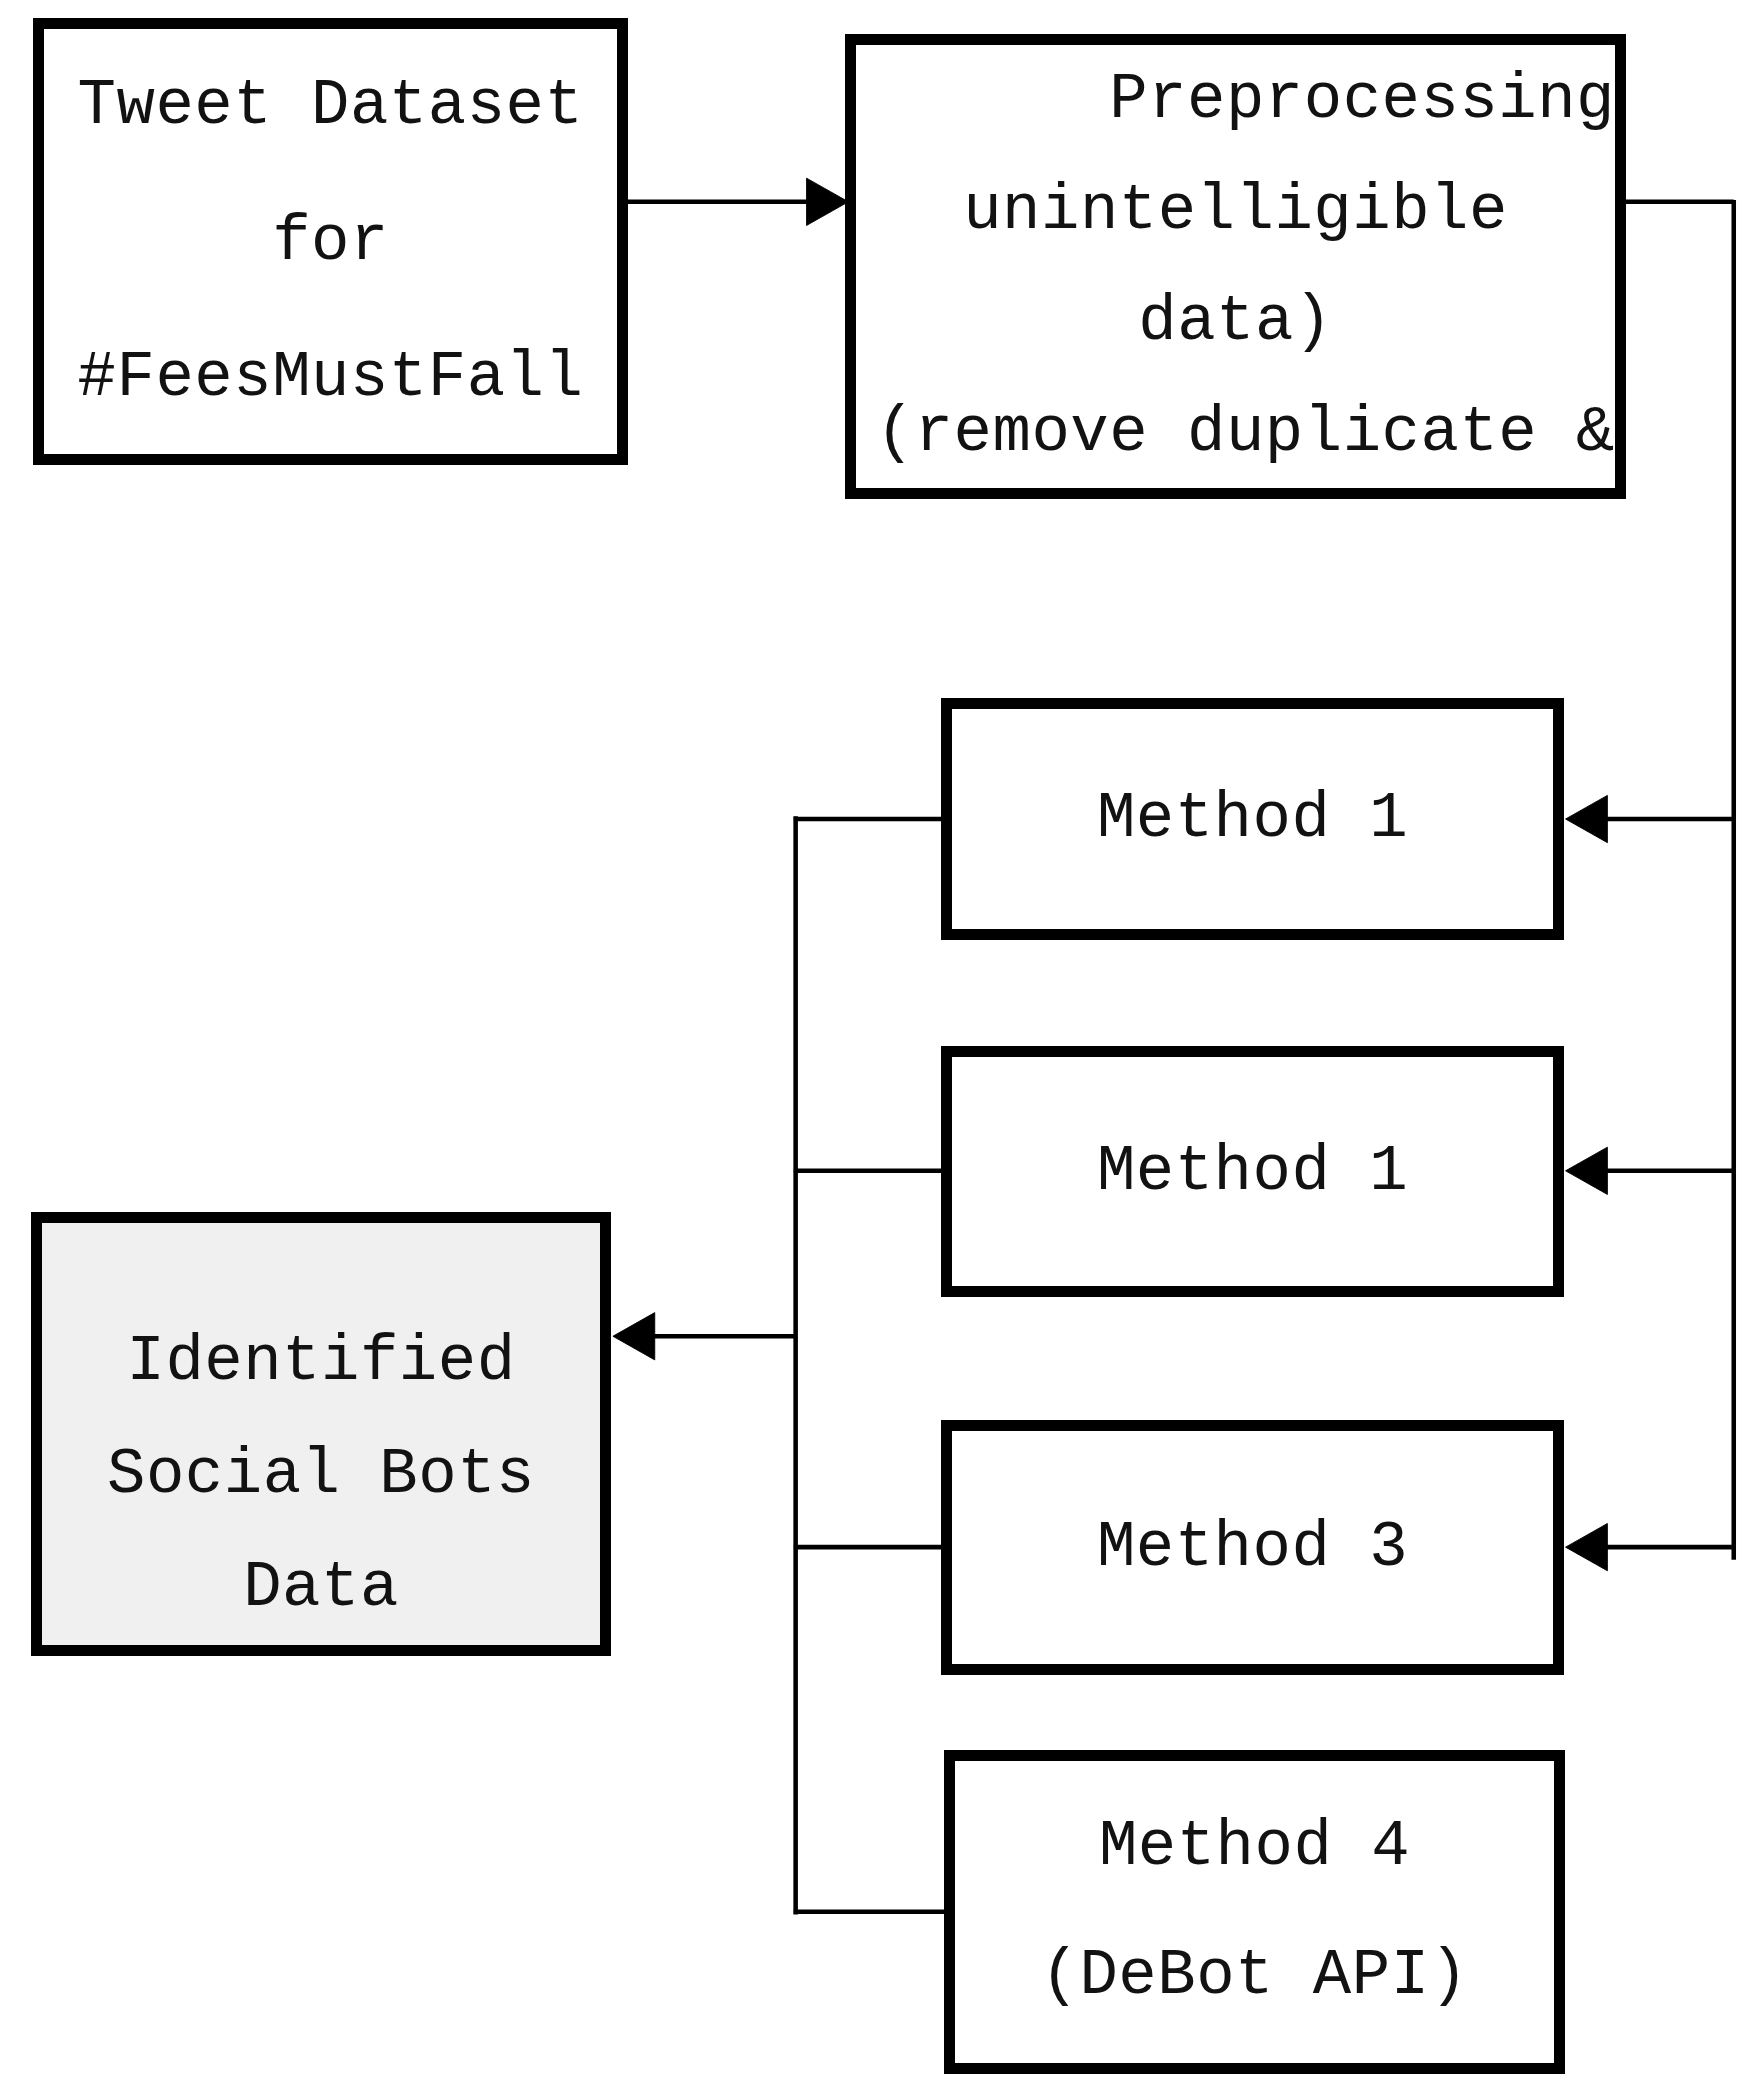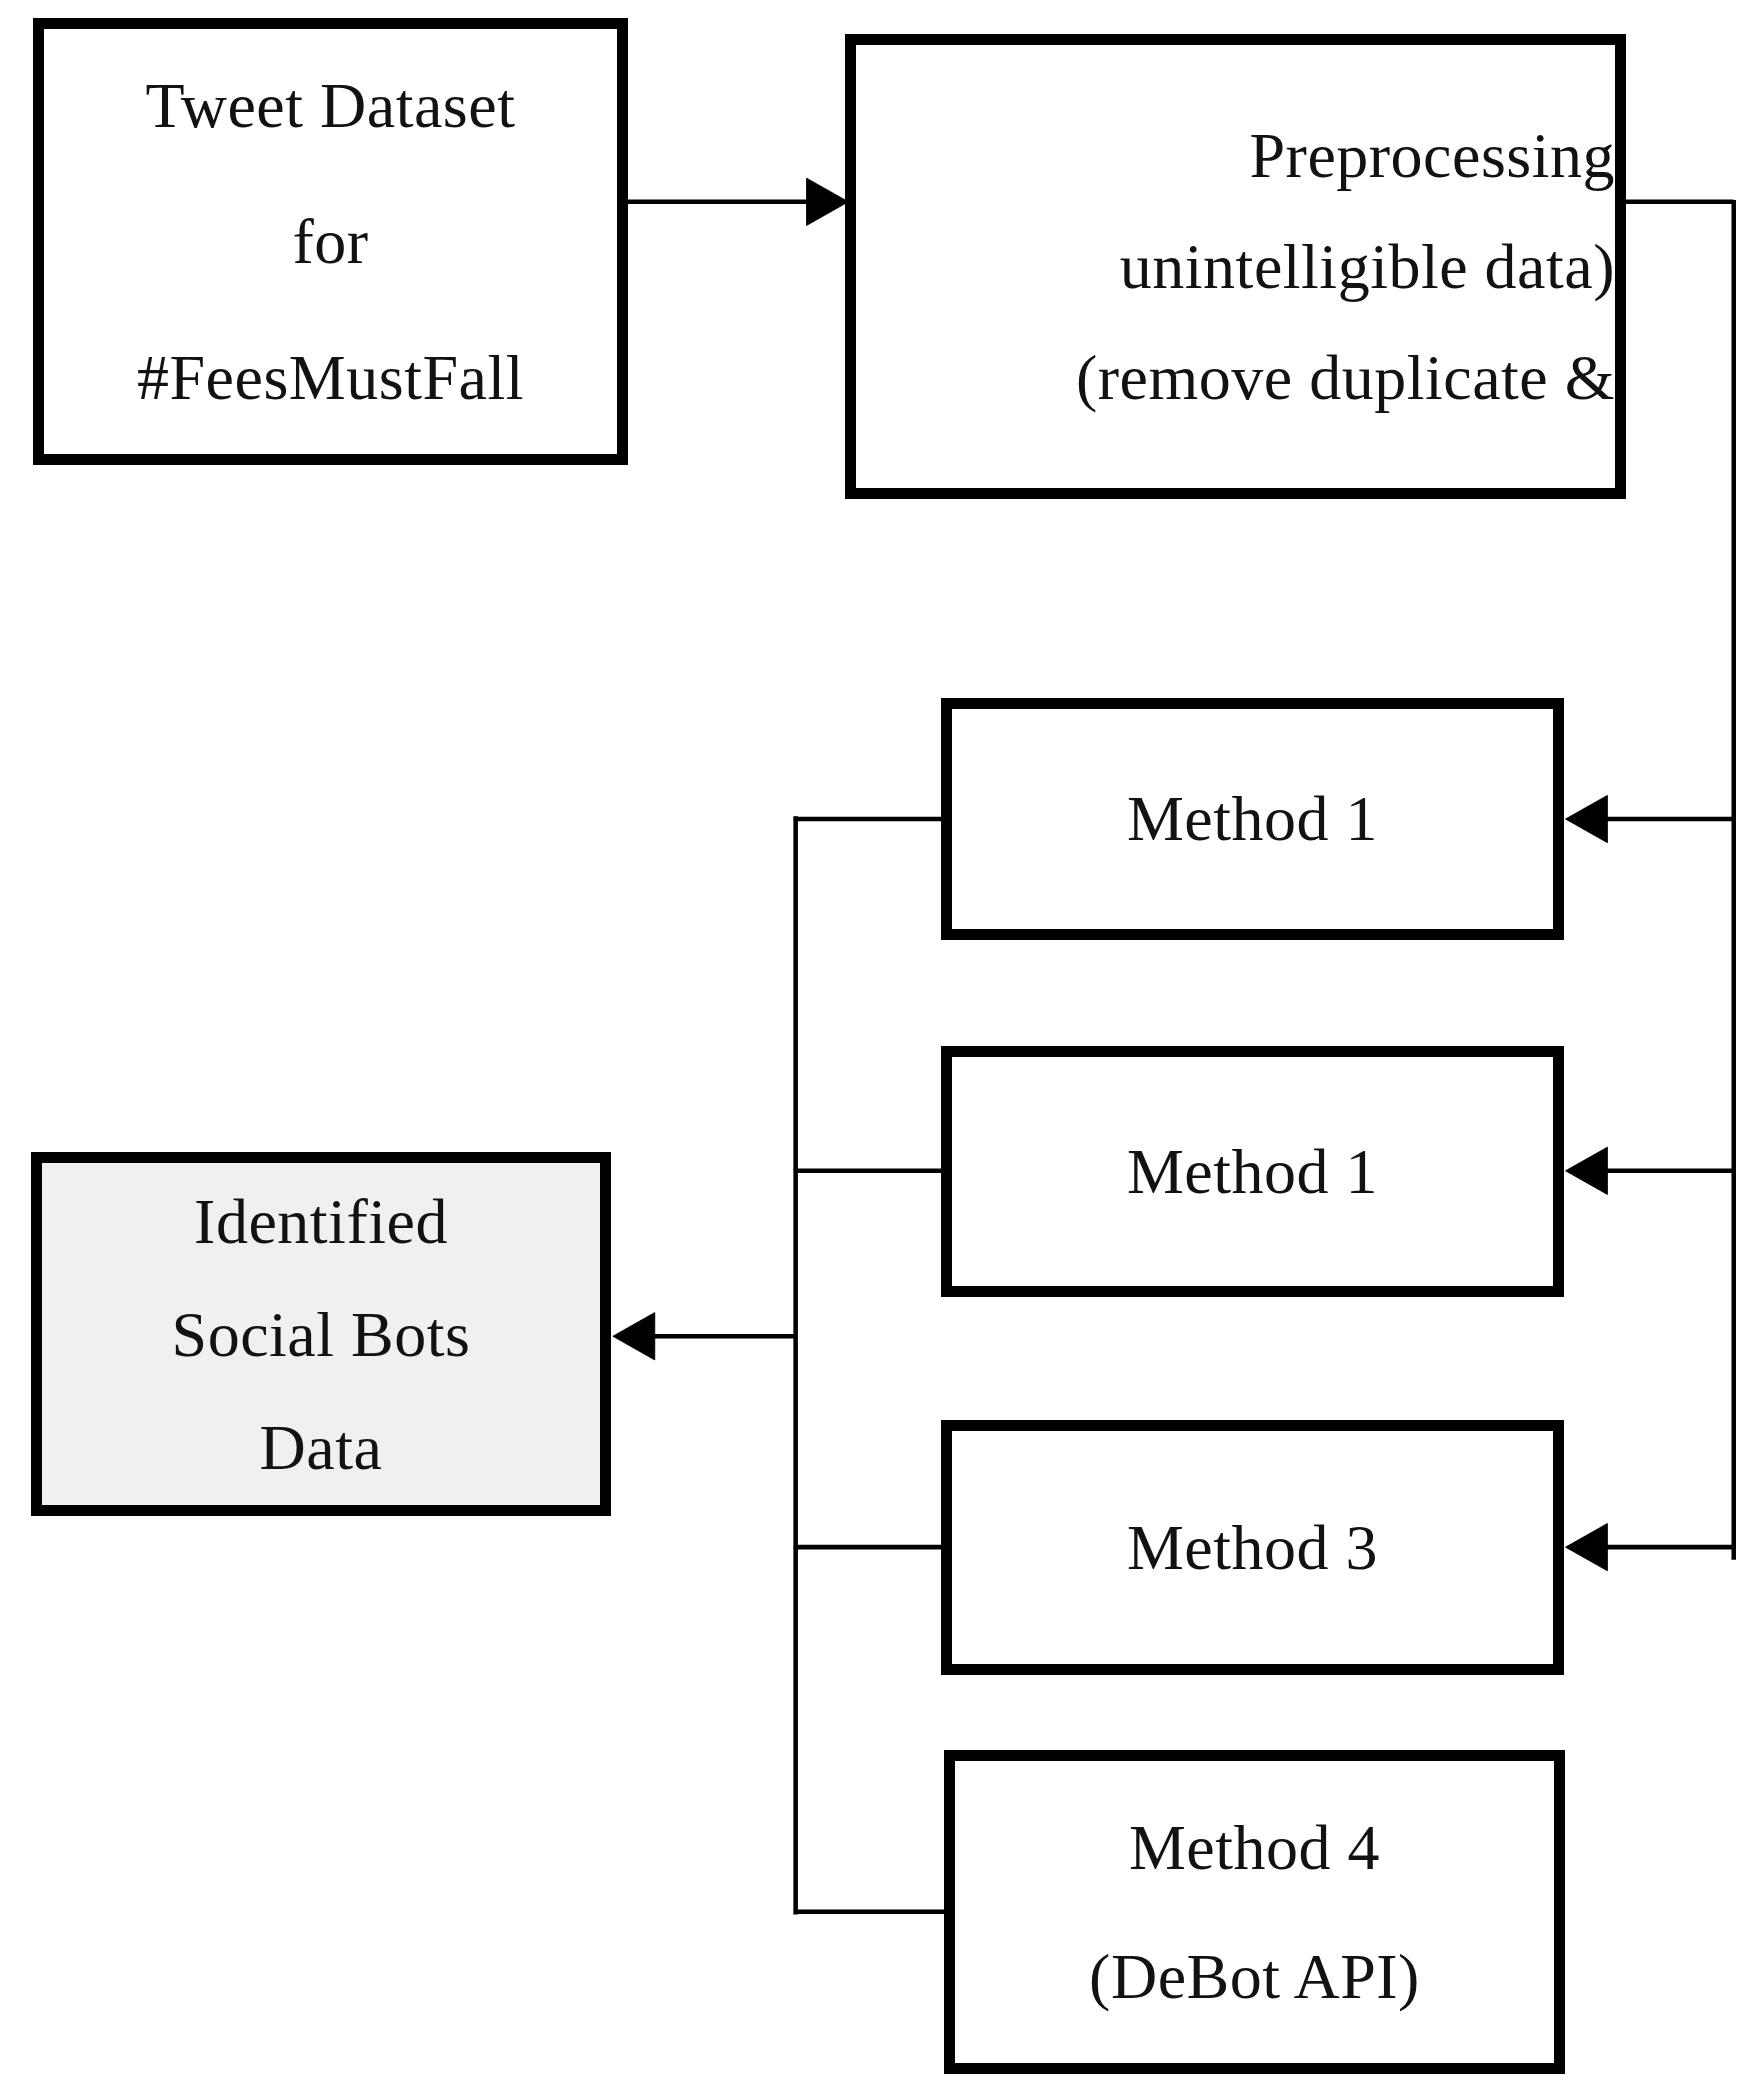--- a/index.html
+++ b/index.html
@@ -5,21 +5,21 @@
   html, body {
     margin: 0;
     padding: 0;
     background: #ffffff;
   }
   .canvas {
     position: relative;
     width: 1754px;
     height: 2098px;
     background: #ffffff;
-    font-family: Liberation Serif, serif;
+    font-family: Liberation Mono, monospace;
     color: #121212;
     overflow: hidden;
   }
   svg.wires {
     position: absolute;
     left: 0;
     top: 0;
     width: 1754px;
     height: 2098px;
   }
@@ -43,21 +43,21 @@
     text-align: center;
     font-size: 64px;
     letter-spacing: 0.5px;
   }
   .node .line { display: block; }
 
   .n-tweet         { left: 33px;   top: 18px;   width: 595px; height: 447px; line-height: 136px; }
   .n-preprocessing { left: 845px;  top: 34px;   width: 781px; height: 465px; line-height: 111px; align-items: flex-end; }
   .n-method1       { left: 941px; top: 698px;  width: 623px; height: 242px; }
   .n-method2       { left: 941px; top: 1046px; width: 623px; height: 251px; }
-  .n-identified    { left: 31px;   top: 1152px; width: 580px; height: 364px; line-height: 113px; background: #f0f0f0; }
+  .n-identified    { left: 31px;   top: 1212px; width: 580px; height: 444px; line-height: 113px; background: #f0f0f0; justify-content: flex-end; }
   .n-method3       { left: 941px; top: 1420px; width: 623px; height: 255px; }
   .n-method4       { left: 944px; top: 1750px; width: 621px; height: 324px; line-height: 129px; align-items: center; }
 </style>
 </head>
 <body>
 
 <div class="canvas">
 
   <svg class="wires" viewBox="0 0 1929 2308">
 

